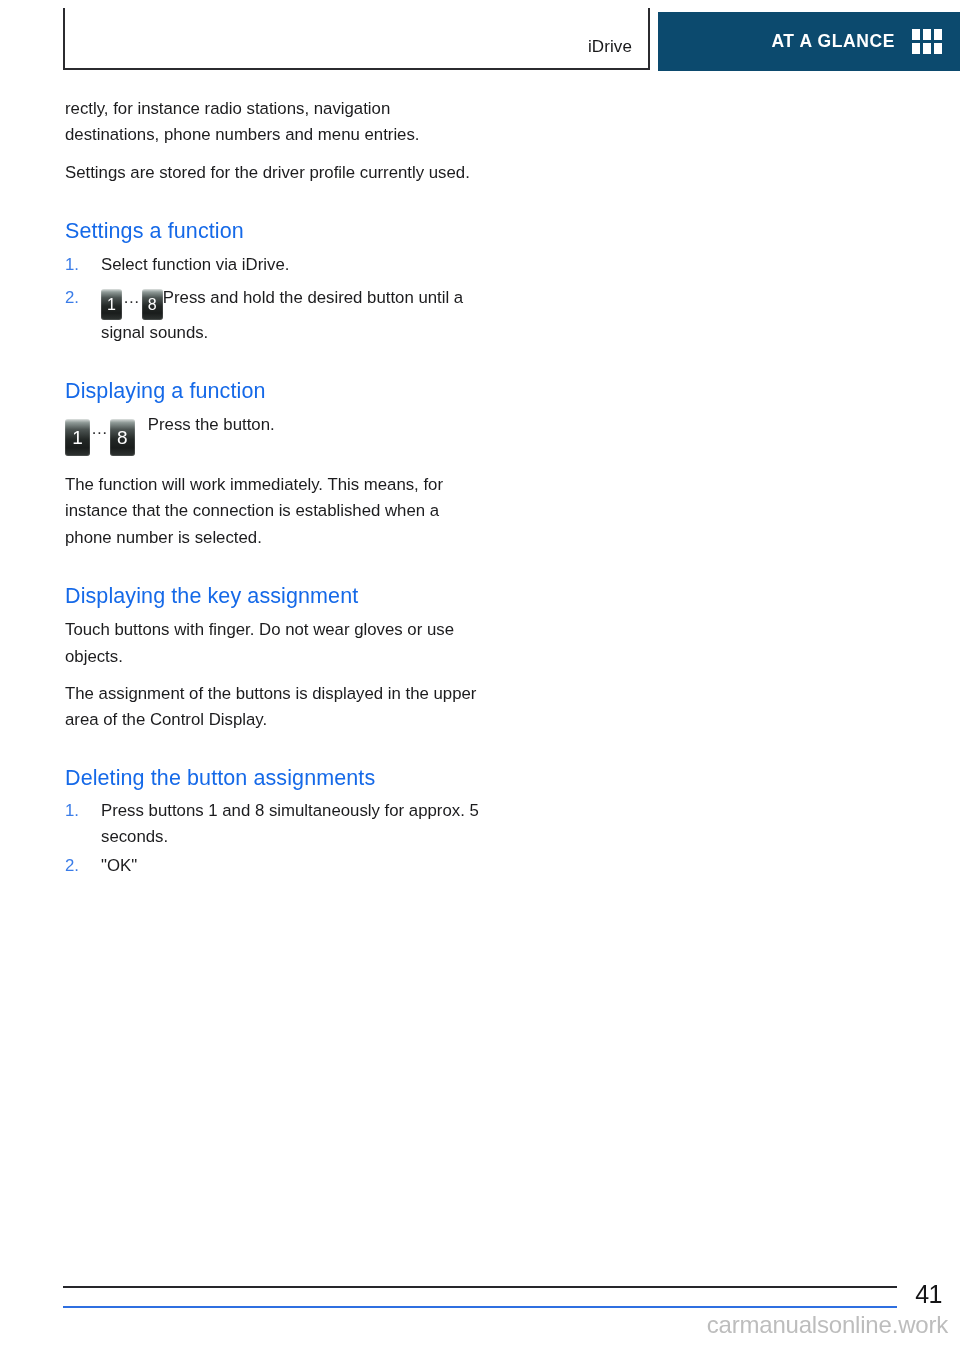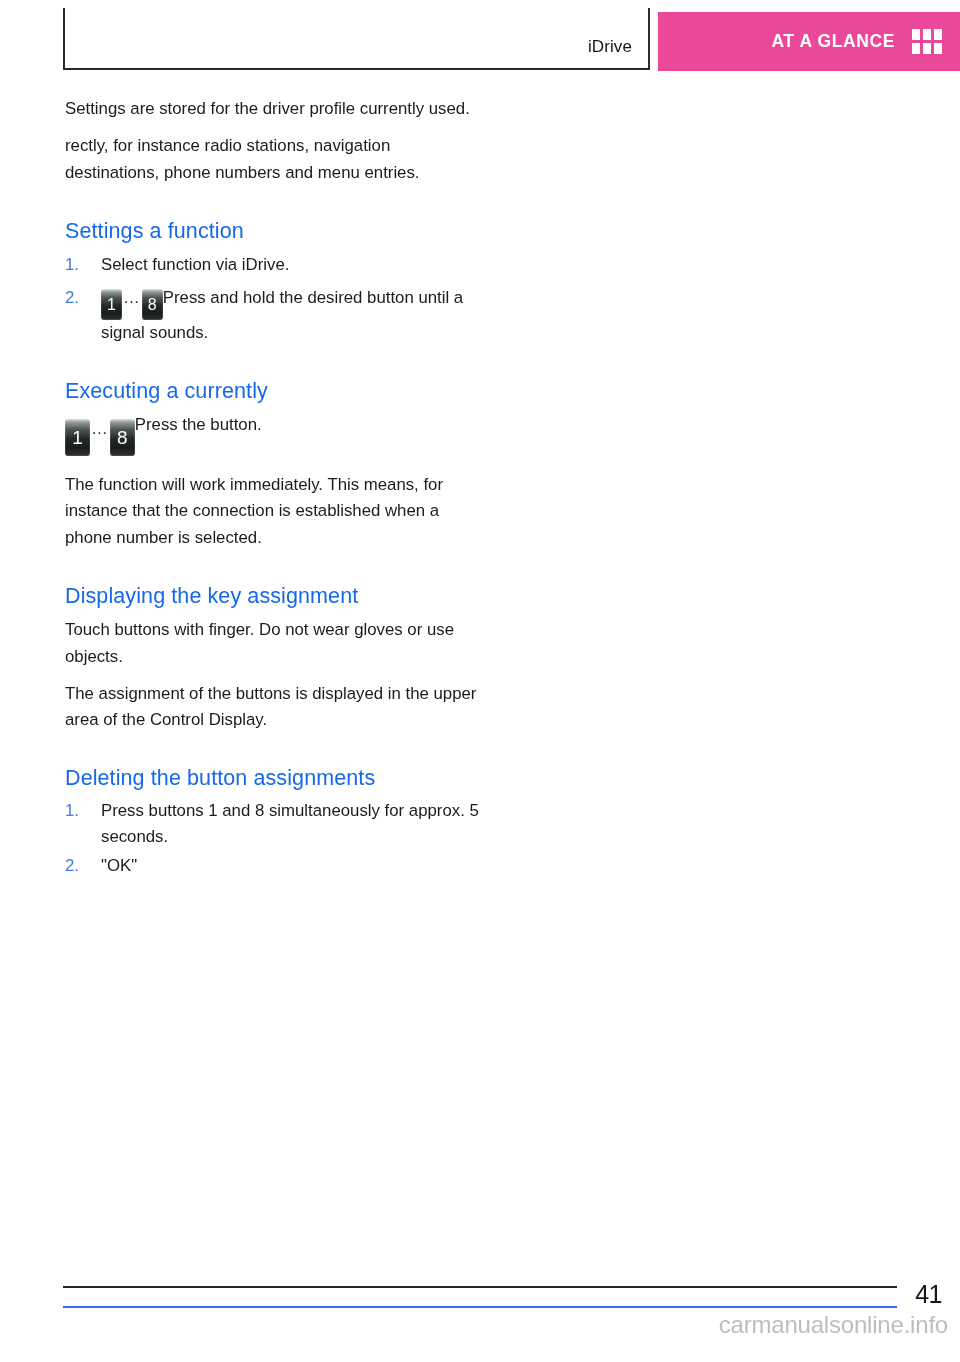--- a/index.html
+++ b/index.html
@@ -43,21 +43,21 @@
     color: #18181a;
     letter-spacing: 0.1px;
     font-family: "Liberation Sans", sans-serif;
   }
   .header-blue {
     position: absolute;
     left: 658px;
     top: 0;
     width: 302px;
     height: 59px;
-    background: #ec4899;
+    background: #0c4a6e;
     display: flex;
     align-items: center;
     justify-content: flex-end;
     padding-right: 18px;
     box-sizing: border-box;
   }
   .header-blue-label {
     font-size: 17.5px;
     font-weight: bold;
     color: #ffffff;
@@ -168,20 +168,21 @@
   }
 
   .keyline {
     margin: 0;
     font-size: 16.8px;
     line-height: 26.4px;
     color: #1c1c1e;
     white-space: nowrap;
   }
   .keyline .after {
+    margin-left: 13px;
     vertical-align: 4px;
     display: inline-block;
   }
   .exec-block {
     margin-top: 6px;
     margin-bottom: 16px;
   }
 
   .step-keys {
     display: inline-block;
@@ -257,36 +258,36 @@
       <i></i>
       <i></i>
       <i></i>
       <i></i>
     </span>
   </div>
 </div>
 
 <div class="content">
 
+  <p class="para">rectly, for instance radio stations, navigation destinations, phone numbers and menu entries.</p>
   <p class="para">Settings are stored for the driver profile currently used.</p>
-  <p class="para">rectly, for instance radio stations, navigation destinations, phone numbers and menu entries.</p>
 
   <h2 class="sect">Settings a function</h2>
   <ol class="steps">
     <li>
       <span class="num">1.</span>
       <span>Select function via iDrive.</span>
     </li>
     <li style="margin-top:6px;">
       <span class="num">2.</span>
       <span class="step-keys"><span class="keybtn">1</span><span class="dots">…</span><span class="keybtn">8</span></span><span class="after-text">Press and hold the desired button until a signal sounds.</span>
     </li>
   </ol>
 
-  <h2 class="sect">Executing a currently</h2>
+  <h2 class="sect">Displaying a function</h2>
   <div class="exec-block">
     <p class="keyline"><span class="keybtn big">1</span><span class="dots">…</span><span class="keybtn big">8</span><span class="after">Press the button.</span></p>
   </div>
   <p class="para">The function will work immediately. This means, for instance that the connection is established when a phone number is selected.</p>
 
   <h2 class="sect">Displaying the key assignment</h2>
   <p class="para">Touch buttons with finger. Do not wear gloves or use objects.</p>
   <p class="para">The assignment of the buttons is displayed in the upper area of the Control Display.</p>
 
   <h2 class="sect tight">Deleting the button assignments</h2>
@@ -300,14 +301,14 @@
       <span>"OK"</span>
     </li>
   </ol>
 
 </div>
 
 <div class="footer">
   <div class="footer-rule-dark"></div>
   <div class="footer-rule-blue"></div>
   <div class="page-number">41</div>
-  <div class="watermark">carmanualsonline.info</div>
+  <div class="watermark">carmanualsonline.work</div>
 </div>
 
 </body></html>

